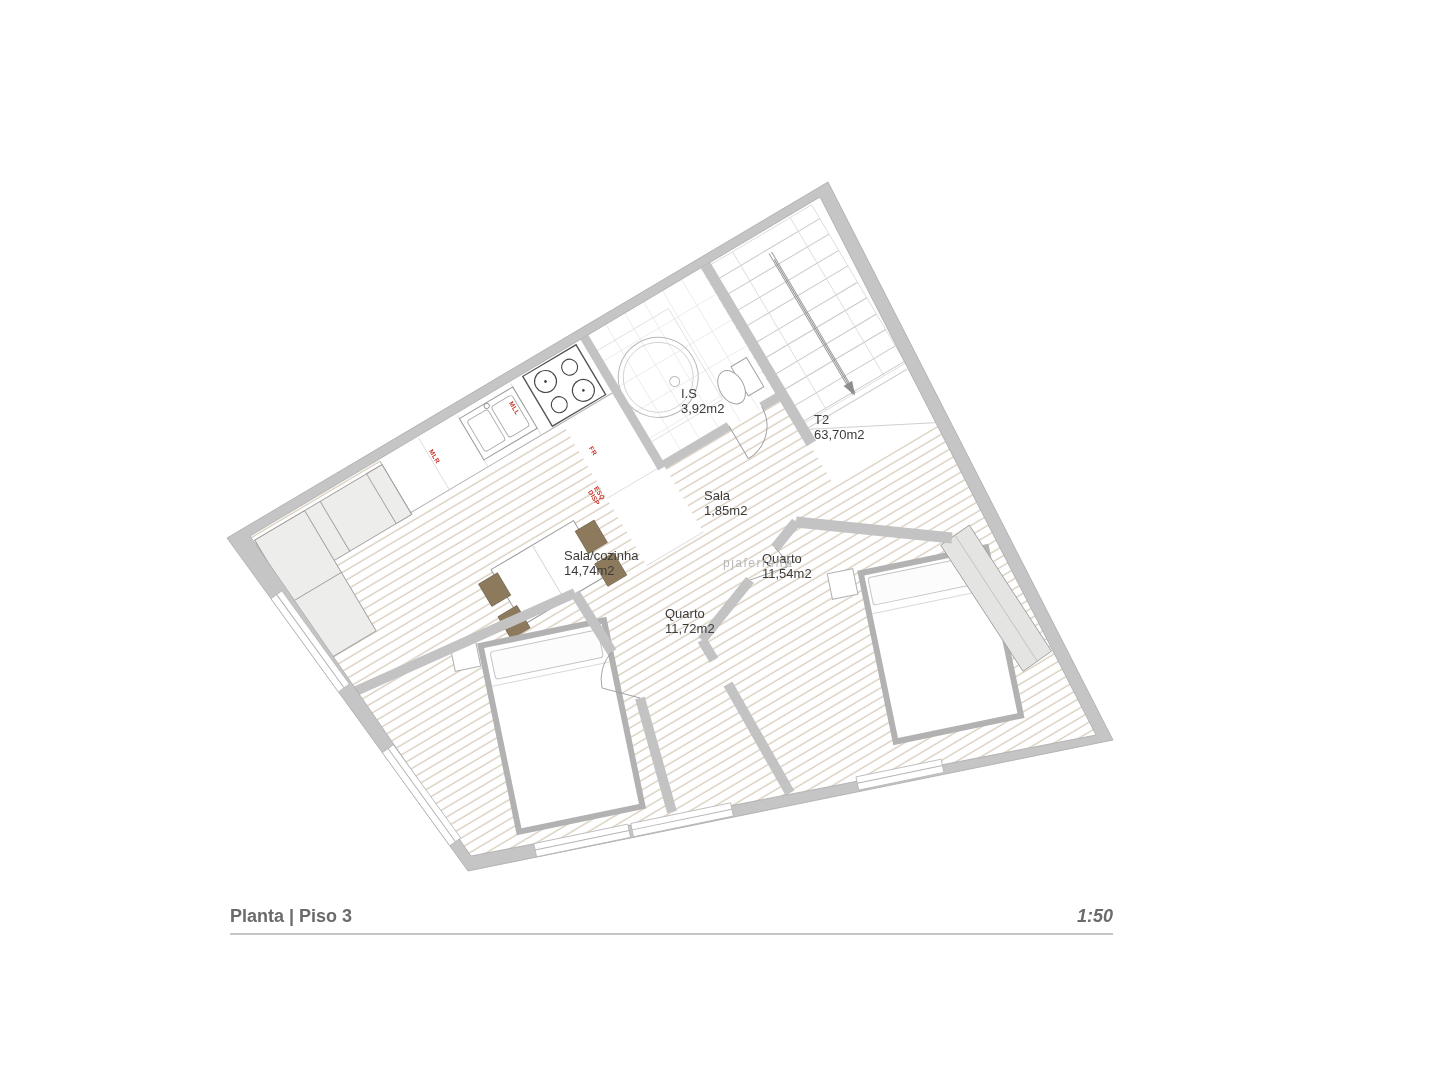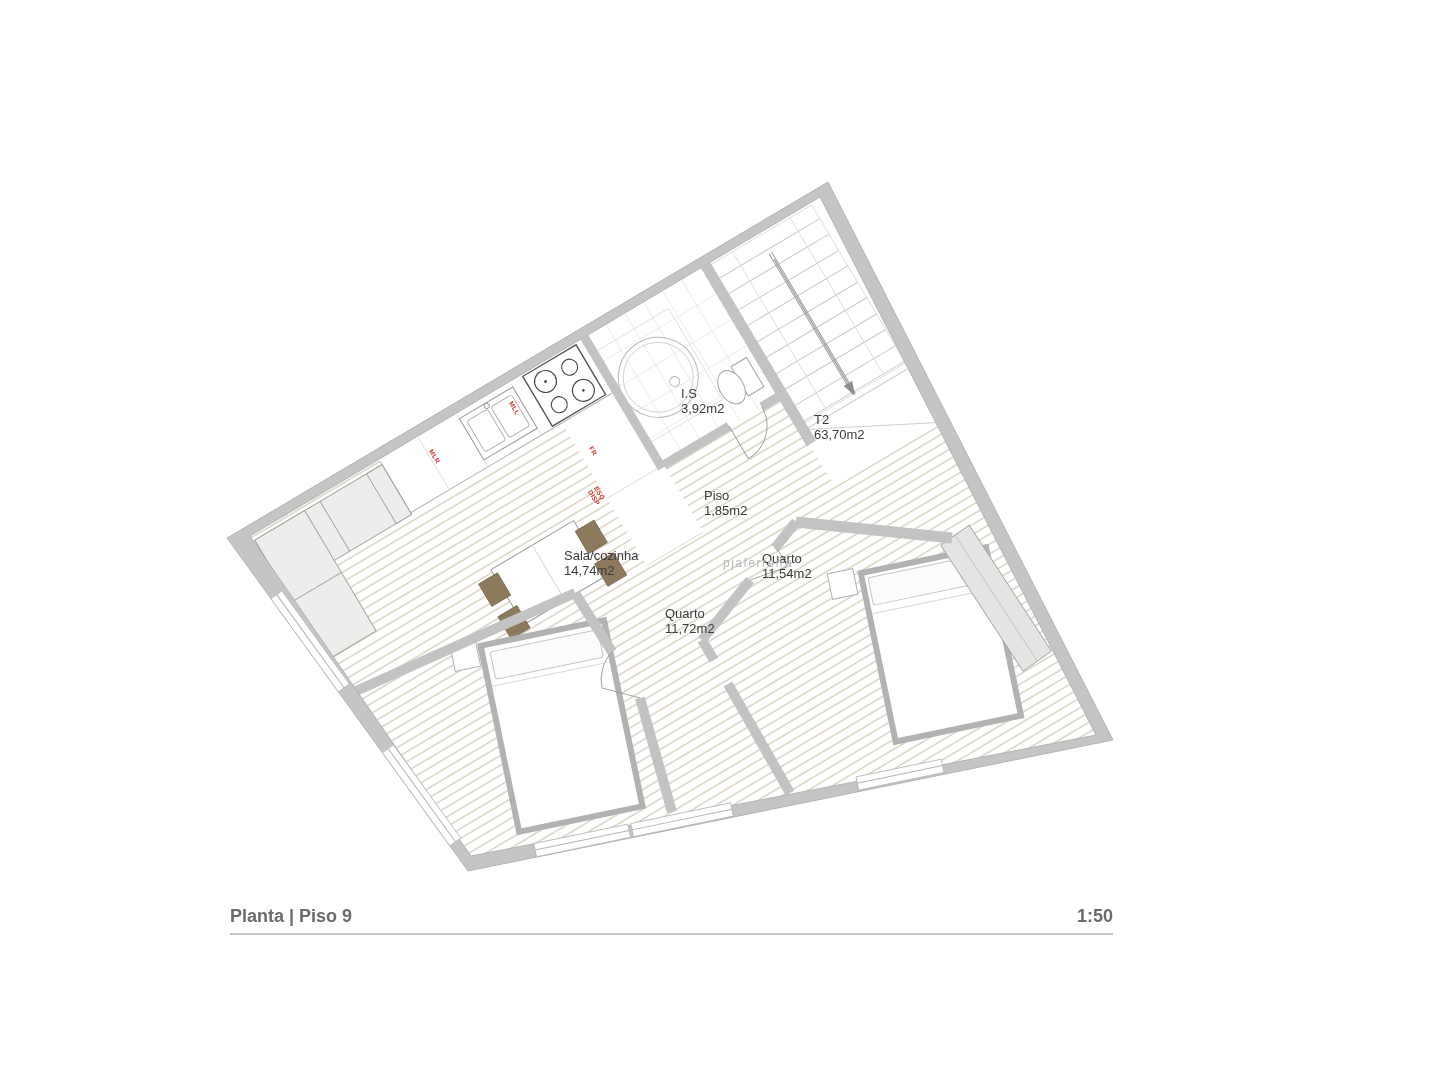--- a/index.html
+++ b/index.html
@@ -4,21 +4,21 @@
 <style>
   html,body{margin:0;padding:0;background:#ffffff;}
   #stage{position:relative;width:1440px;height:1080px;background:#ffffff;overflow:hidden;
          font-family:"Liberation Sans", sans-serif;}
   #plan-svg{position:absolute;left:0;top:0;}
   .room-label{position:absolute;font-size:13px;line-height:15px;color:#3b3b3b;white-space:nowrap;}
   .appliance-label{position:absolute;font-size:6.5px;line-height:7px;color:#c9342b;font-weight:bold;
                    transform-origin:left top;transform:rotate(59deg);white-space:nowrap;letter-spacing:.3px;}
   #title-bar{position:absolute;left:230px;top:906px;width:883px;}
   #title-text{position:absolute;left:0;top:0;font-size:18px;font-weight:bold;color:#6b6b6b;}
-  #scale-text{position:absolute;right:0;top:0;font-size:18px;font-weight:bold;color:#6b6b6b;}
+  #scale-text{position:absolute;right:0;top:0;font-size:18px;font-weight:bold;color:#6b6b6b;font-style:italic;}
   #title-rule{position:absolute;left:0;top:27px;width:883px;height:2px;background:#c6c6c6;}
   #watermark{position:absolute;left:655px;top:496px;font-size:76px;font-weight:bold;color:#8f8f8f;
              letter-spacing:-4px;opacity:.85;}
   #watermark-tagline{position:absolute;left:723px;top:556px;font-size:12px;color:#b9b9b9;letter-spacing:1.5px;}
 </style>
 </head>
 <body>
 
 <div id="stage">
 
@@ -217,21 +217,21 @@
 
   <div class="room-label" style="left:667px;top:386px;margin-left:14px;">
     <div>I.S</div>
       <div>3,92m2</div>
   </div>
   <div class="room-label" style="left:814px;top:412px;">
     <div>T2</div>
       <div>63,70m2</div>
   </div>
   <div class="room-label" style="left:704px;top:488px;">
-    <div>Piso</div>
+    <div>Sala</div>
       <div>1,85m2</div>
   </div>
   <div class="room-label" style="left:564px;top:548px;">
     <div>Sala/cozinha</div>
       <div>14,74m2</div>
   </div>
   <div class="room-label" style="left:762px;top:551px;">
     <div>Quarto</div>
       <div>11,54m2</div>
   </div>
@@ -244,18 +244,18 @@
   <div class="appliance-label" style="left:514px;top:400px;">MLL</div>
   <div class="appliance-label" style="left:594px;top:445px;">FR</div>
   <div class="appliance-label" style="left:599px;top:485px;">
     <div>ESQ</div>
       <div>DISP</div>
   </div>
 
   <div id="watermark-tagline">pjaferreira</div>
 
   <div id="title-bar">
-    <div id="title-text">Planta | Piso 9</div>
+    <div id="title-text">Planta | Piso 3</div>
     <div id="scale-text">1:50</div>
     <div id="title-rule"></div>
   </div>
 
 </div>
 
 </body></html>

